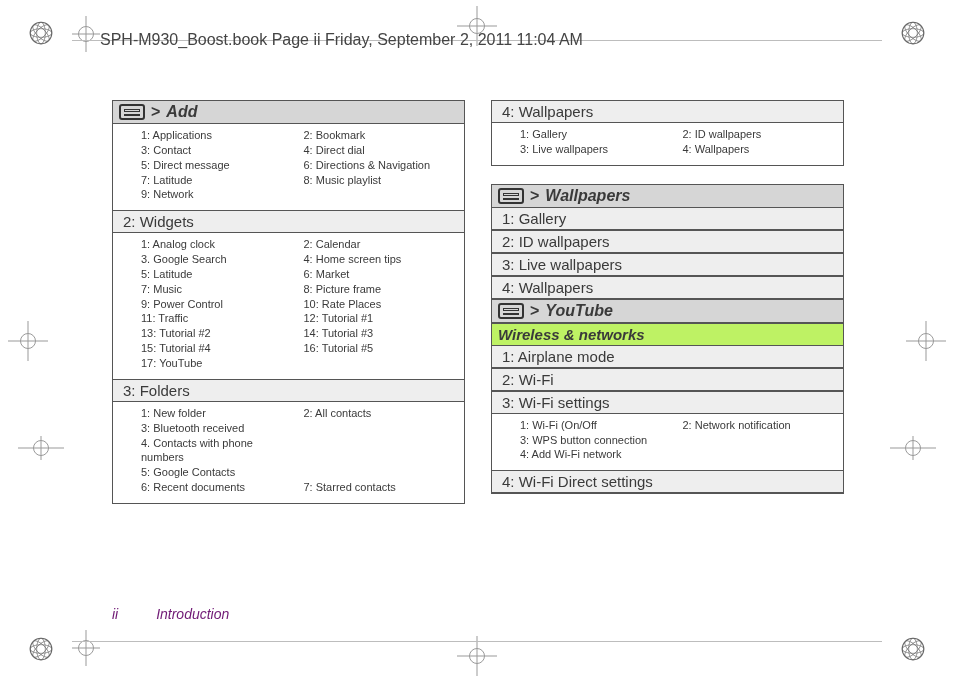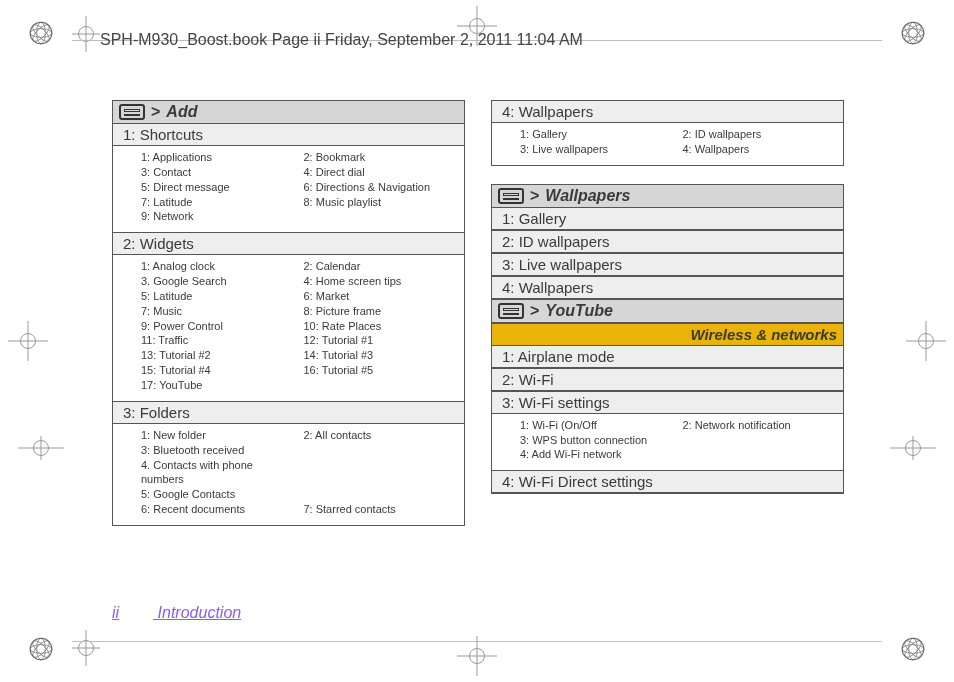--- a/index.html
+++ b/index.html
@@ -43,27 +43,27 @@
   .box + .box-sep { height: 18px; }
 
   .heading { display: flex; align-items: center; gap: 6px; background: #d6d6d6; padding: 2px 6px; font-size: 16px; font-weight: bold; font-style: italic; border-bottom: 1px solid #555; }
   .heading .gt { font-style: normal; font-weight: bold; }
   .mk-icon { display: inline-block; width: 26px; height: 16px; border: 2px solid #333; border-radius: 3px; position: relative; background: #d6d6d6; }
   .mk-icon:before { content:""; position:absolute; top:3px; left:3px; right:3px; bottom:6px; border:1px solid #333; }
   .mk-icon:after { content:""; position:absolute; bottom:2px; left:3px; right:3px; height:2px; background:#333; }
 
   .sub   { background: #eeeeee; padding: 2px 10px; font-size: 15px; border-top: 1px solid #555; border-bottom: 1px solid #555; }
   .sub.first { border-top: none; }
-  .cat   { background: #eab308; padding: 2px 6px; font-size: 15px; font-style: italic; font-weight: bold; border-top: 1px solid #555; border-bottom: 1px solid #555; text-align: right; }
+  .cat   { background: #bef264; padding: 2px 6px; font-size: 15px; font-style: italic; font-weight: bold; border-top: 1px solid #555; border-bottom: 1px solid #555; }
 
   .items { padding: 4px 8px 8px 28px; font-size: 11px; line-height: 1.35; display: grid; grid-template-columns: 1fr 1fr; column-gap: 10px; }
   .items span { white-space: nowrap; }
   .items.wide span { white-space: normal; }
 
-  .footer { position: absolute; left: 112px; bottom: 60px; font-size: 16px; font-style: italic; color: #8b5cf6; text-decoration: underline; }
+  .footer { position: absolute; left: 112px; bottom: 60px; font-size: 14px; font-style: italic; color: #701a75; }
   .footer .pn { margin-right: 34px; }
 </style>
 </head>
 <body>
 
 <div class="page">
 
   <div class="ornament tl"><svg viewBox="0 0 24 24">
         <circle cx="12" cy="12" r="10" fill="none" stroke="#666" stroke-width="1"></circle>
         <g stroke="#666" stroke-width="0.6" fill="none">
@@ -133,21 +133,20 @@
 
   <div class="content">
 
     <div class="col">
       <div class="box">
         <div class="heading">
           <span class="mk-icon"></span>
           <span class="gt">&gt;</span>
           <span>Add</span>
         </div>
-        <div class="sub first">1: Shortcuts</div>
         <div class="items">
             <span>1: Applications</span>
             <span>2: Bookmark</span>
             <span>3: Contact</span>
             <span>4: Direct dial</span>
             <span>5: Direct message</span>
             <span>6: Directions &amp; Navigation</span>
             <span>7: Latitude</span>
             <span>8: Music playlist</span>
             <span>9: Network</span>

